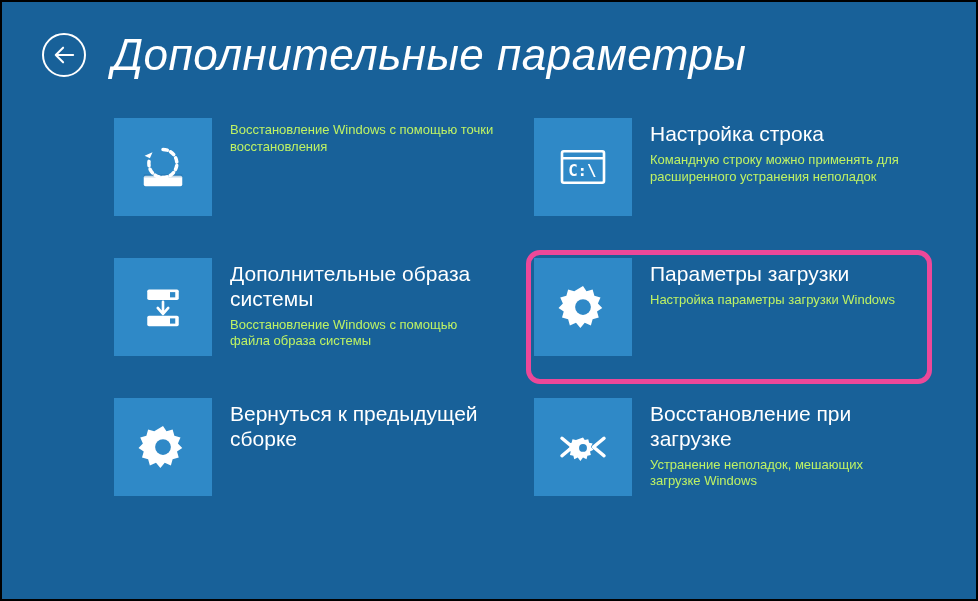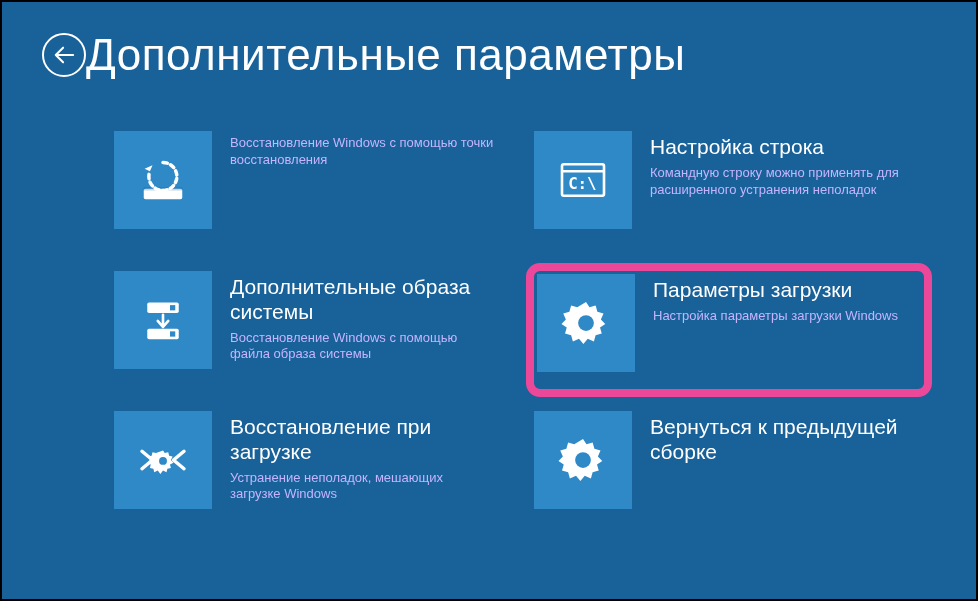--- a/index.html
+++ b/index.html
@@ -12,21 +12,23 @@
   }
   .frame {
     position: absolute;
     inset: 0;
     border: 2px solid #000;
     padding: 28px 40px 30px 40px;
   }
   .header {
     display: flex;
     align-items: center;
-    margin-bottom: 51px;
+    gap: 26px;
+    margin-bottom: 38px;
+    font-style: italic;
   }
   .back-btn {
     width: 44px;
     height: 44px;
     border: 2px solid #fff;
     border-radius: 50%;
     display: flex;
     align-items: center;
     justify-content: center;
     cursor: pointer;
@@ -71,25 +73,25 @@
   }
   .tile-title {
     font-size: 21px;
     font-weight: 400;
     line-height: 1.18;
     margin-bottom: 5px;
   }
   .tile-desc {
     font-size: 13px;
     font-weight: 400;
-    color: #c4b5fd;
+    color: #bef264;
     line-height: 1.3;
   }
   .highlight {
-    border: 8px solid #ec4899;
+    border: 5px solid #ec4899;
     border-radius: 14px;
     margin: -8px -8px -8px -8px;
     padding: 3px 3px 3px 3px;
     background: rgba(0,0,0,0);
   }
   .highlight .tile-icon { margin: 0; }
 </style>
 </head>
 <body>
 
@@ -155,49 +157,49 @@
         <svg viewBox="0 0 64 64">
           <g fill="#fff">
             <path d="M32 8 l4 6 7-2 2 7 7 2-3 7 5 5-6 4 2 7-7 2-2 7-7-3-5 6-5-6-7 3-2-7-7-2 2-7-6-4 5-5-3-7 7-2 2-7 7 2z"></path>
           </g>
           <circle cx="32" cy="32" r="9" fill="#2f89c7"></circle>
         </svg>
       </div>
       <div class="tile-text">
         <div class="tile-title">Параметры загрузки</div>
         <div class="tile-desc">Настройка параметры загрузки Windows</div>
+      </div>
+    </div>
+
+    <div class="tile">
+      <div class="tile-icon">
+        <svg viewBox="0 0 64 64">
+          <g fill="#fff">
+            <path d="M32 8 l4 6 7-2 2 7 7 2-3 7 5 5-6 4 2 7-7 2-2 7-7-3-5 6-5-6-7 3-2-7-7-2 2-7-6-4 5-5-3-7 7-2 2-7 7 2z"></path>
+          </g>
+          <circle cx="32" cy="32" r="9" fill="#2f89c7"></circle>
+        </svg>
+      </div>
+      <div class="tile-text">
+        <div class="tile-title">Вернуться к предыдущей сборке</div>
+        <div class="tile-desc"></div>
       </div>
     </div>
 
     <div class="tile">
       <div class="tile-icon">
         <svg viewBox="0 0 64 64">
           <path d="M8 22 L20 32 L8 42" stroke="#fff" stroke-width="4" fill="none" stroke-linecap="round" stroke-linejoin="round"></path>
           <path d="M56 22 L44 32 L56 42" stroke="#fff" stroke-width="4" fill="none" stroke-linecap="round" stroke-linejoin="round"></path>
           <g transform="translate(32,32)">
             <path d="M0 -11 l2 3 4-1 1 4 4 1-2 4 3 3-4 2 1 4-4 1-1 4-4-2-3 4-3-4-4 2-1-4-4-1 1-4-4-2 3-3-2-4 4-1 1-4 4 1z" fill="#fff"></path>
             <circle cx="0" cy="1" r="4.5" fill="#2f89c7"></circle>
           </g>
         </svg>
       </div>
       <div class="tile-text">
         <div class="tile-title">Восстановление при загрузке</div>
         <div class="tile-desc">Устранение неполадок, мешающих загрузке Windows</div>
       </div>
     </div>
 
-    <div class="tile">
-      <div class="tile-icon">
-        <svg viewBox="0 0 64 64">
-          <g fill="#fff">
-            <path d="M32 8 l4 6 7-2 2 7 7 2-3 7 5 5-6 4 2 7-7 2-2 7-7-3-5 6-5-6-7 3-2-7-7-2 2-7-6-4 5-5-3-7 7-2 2-7 7 2z"></path>
-          </g>
-          <circle cx="32" cy="32" r="9" fill="#2f89c7"></circle>
-        </svg>
-      </div>
-      <div class="tile-text">
-        <div class="tile-title">Вернуться к предыдущей сборке</div>
-        <div class="tile-desc"></div>
-      </div>
-    </div>
-
   </div>
 </div>
 
 </body></html>

